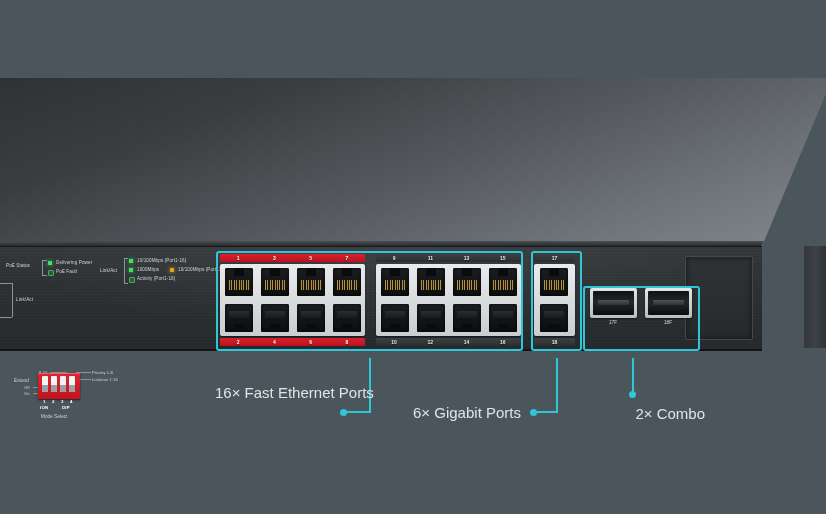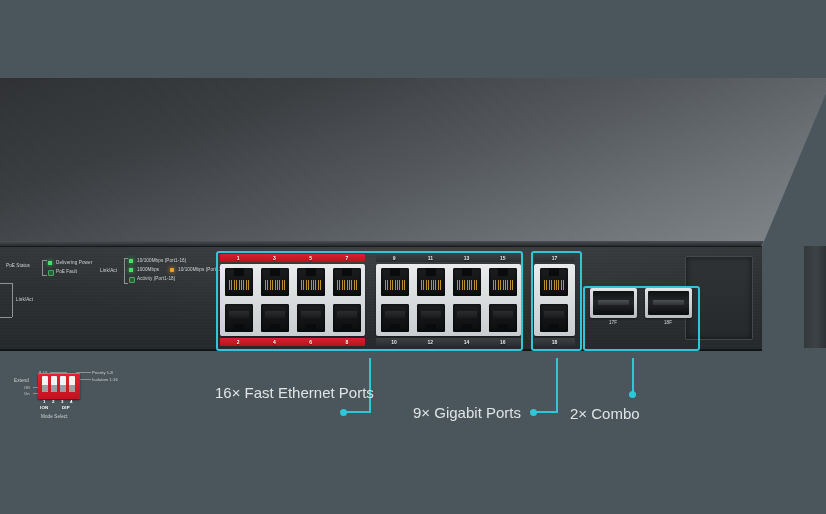--- a/index.html
+++ b/index.html
@@ -109,21 +109,21 @@
     background:linear-gradient(180deg,#4d5153,#303335);border-radius:1px;}
   .sfplbl{position:absolute;color:#d7dadb;font-size:4.6px;transform:translateX(-50%);}
 
   
   .hl{position:absolute;border:2px solid #2fc6d8;border-radius:3px;pointer-events:none;}
 
   
   .leader{position:absolute;background:#2fc6d8;}
   .dot{position:absolute;width:7px;height:7px;border-radius:50%;background:#2fc6d8;}
   .cap{position:absolute;color:#dfe4e6;font-size:15px;line-height:21px;white-space:nowrap;}
-  .cap.ctr{text-align:left;}
+  .cap.ctr{text-align:right;}
 </style>
 </head>
 <body>
 
 <div class="stage">
 
   <div class="switch">
 
     <div class="top-face"></div>
     <div class="top-lip"></div>
@@ -276,16 +276,16 @@
   <div class="dot" style="left:340px;top:409px;"></div>
 
   <div class="leader" style="left:556px;top:358px;width:2px;height:55px;"></div>
   <div class="leader" style="left:534px;top:411px;width:24px;height:2px;"></div>
   <div class="dot" style="left:530px;top:409px;"></div>
 
   <div class="leader" style="left:632px;top:358px;width:2px;height:36px;"></div>
   <div class="dot" style="left:629px;top:391px;"></div>
 
   <div class="cap" style="left:176px;top:382px;margin-left:39px;">16× Fast Ethernet Ports</div>
-  <div class="cap" style="left:413px;top:402px;">9× Gigabit Ports</div>
+  <div class="cap" style="left:413px;top:402px;">6× Gigabit Ports</div>
   <div class="cap ctr" style="left:570px;top:403px;width:135px;">2× Combo</div>
 
 </div>
 
 </body></html>

